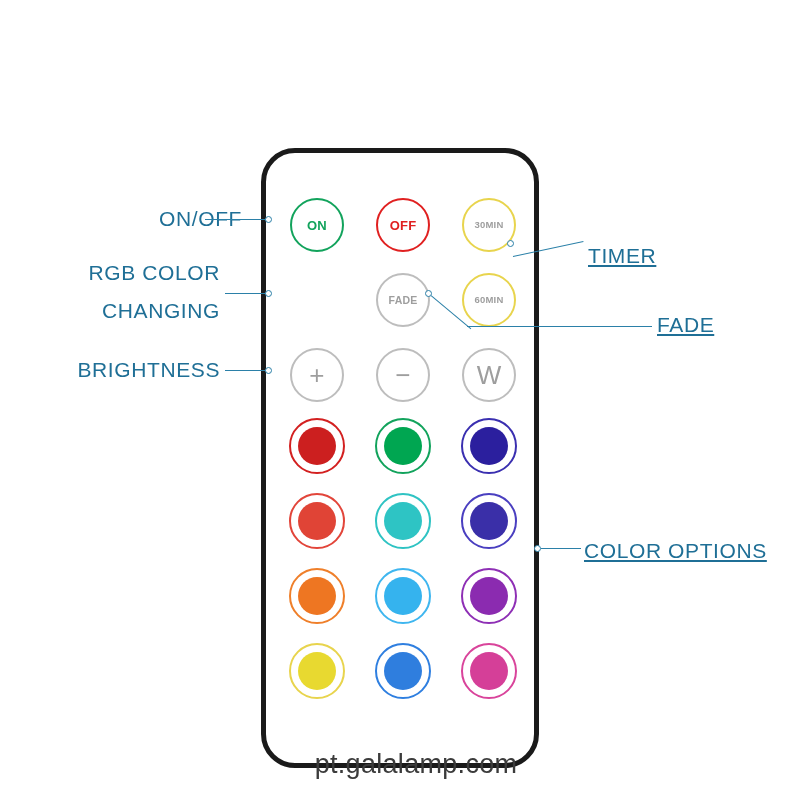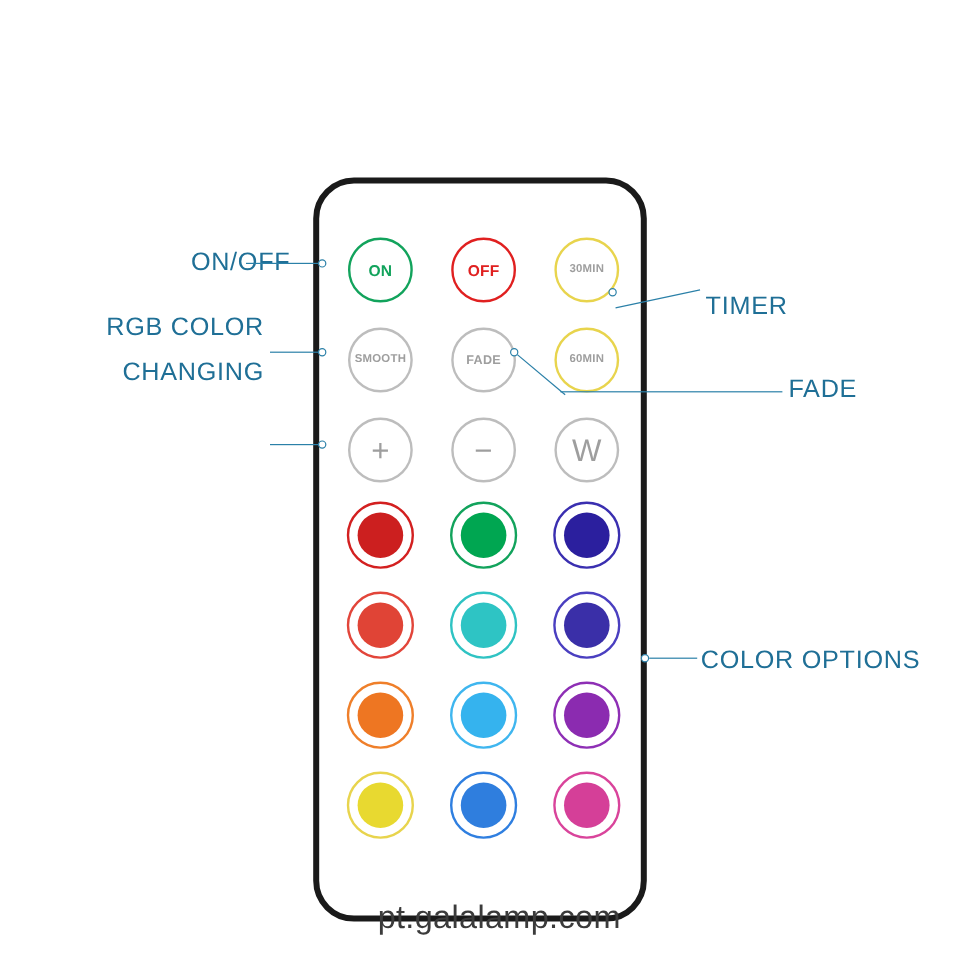--- a/index.html
+++ b/index.html
@@ -78,21 +78,21 @@
 
   
   .callout {
     position: absolute;
     color: #1f6f96;
     font-size: 21px;
     letter-spacing: 0.6px;
     white-space: nowrap;
     line-height: 1.35;
   }
-  .callout.right { text-align: center; }
+  .callout.right { text-align: center; text-decoration: underline; }
   .callout.left  { text-align: right; }
 
   
   .lline {
     position: absolute;
     background: #2b80a8;
     height: 1.4px;
   }
   .ldot {
     position: absolute;
@@ -127,23 +127,20 @@
     <div class="btn" style="left:110px; top:45px; border:2.5px solid #e02020;">
       <span class="lbl" style="color:#e02020;">OFF</span>
     </div>
     <div class="btn" style="left:24px; top:45px; border:2.5px solid #12a35c;">
       <span class="lbl" style="color:#12a35c;">ON</span>
     </div>
     <div class="btn" style="left:196px; top:45px; border:2.5px solid #e8d44d;justify-content:center;">
       <span class="lbl tiny" style="color:#9e9e9e;">30MIN</span>
     </div>
 
-    <div class="btn" style="left:24px; top:120px; border:2.5px solid #bdbdbd;">
-      <span class="lbl tiny" style="color:#9e9e9e;">SMOOTH</span>
-    </div>
     <div class="btn" style="left:110px; top:120px; border:2.5px solid #bdbdbd;">
       <span class="lbl small" style="color:#9e9e9e;">FADE</span>
     </div>
     <div class="btn" style="left:196px; top:120px; border:2.5px solid #e8d44d;text-align:right;">
       <span class="lbl tiny" style="color:#9e9e9e;">60MIN</span>
     </div>
 
     <div class="btn" style="left:24px; top:195px; border:2.5px solid #bdbdbd;">
       <span class="lbl big" style="color:#9e9e9e;">+</span>
     </div>
@@ -197,20 +194,21 @@
 
   <div class="callout left" style="left:102px; top:205px; width:140px;">ON/OFF</div>
   <div class="lline" style="left:205px; top:219px; width:62px;"></div>
   <div class="ldot" style="left:265px; top:216px;"></div>
 
   <div class="callout left" style="left:52px; top:259px; width:168px;">RGB COLOR</div>
   <div class="callout left" style="left:52px; top:297px; width:168px;text-align:right;">CHANGING</div>
   <div class="lline" style="left:225px; top:293px; width:42px;"></div>
   <div class="ldot" style="left:265px; top:290px;"></div>
 
+  <div class="callout left" style="left:42px; top:356px; width:178px;">BRIGHTNESS</div>
   <div class="lline" style="left:225px; top:370px; width:42px;"></div>
   <div class="ldot" style="left:265px; top:367px;"></div>
 
   <div class="callout right" style="left:588px; top:242px;">TIMER</div>
   <div class="ldot" style="left:507px; top:240px;"></div>
   <div class="lline" style="left:513px; top:256px; width:72px; transform:rotate(-12deg); transform-origin:left center;"></div>
 
   <div class="callout right" style="left:657px; top:311px;">FADE</div>
   <div class="ldot" style="left:425px; top:290px;"></div>
   <div class="lline" style="left:431px; top:295px; width:52px; transform:rotate(40deg); transform-origin:left center;"></div>

